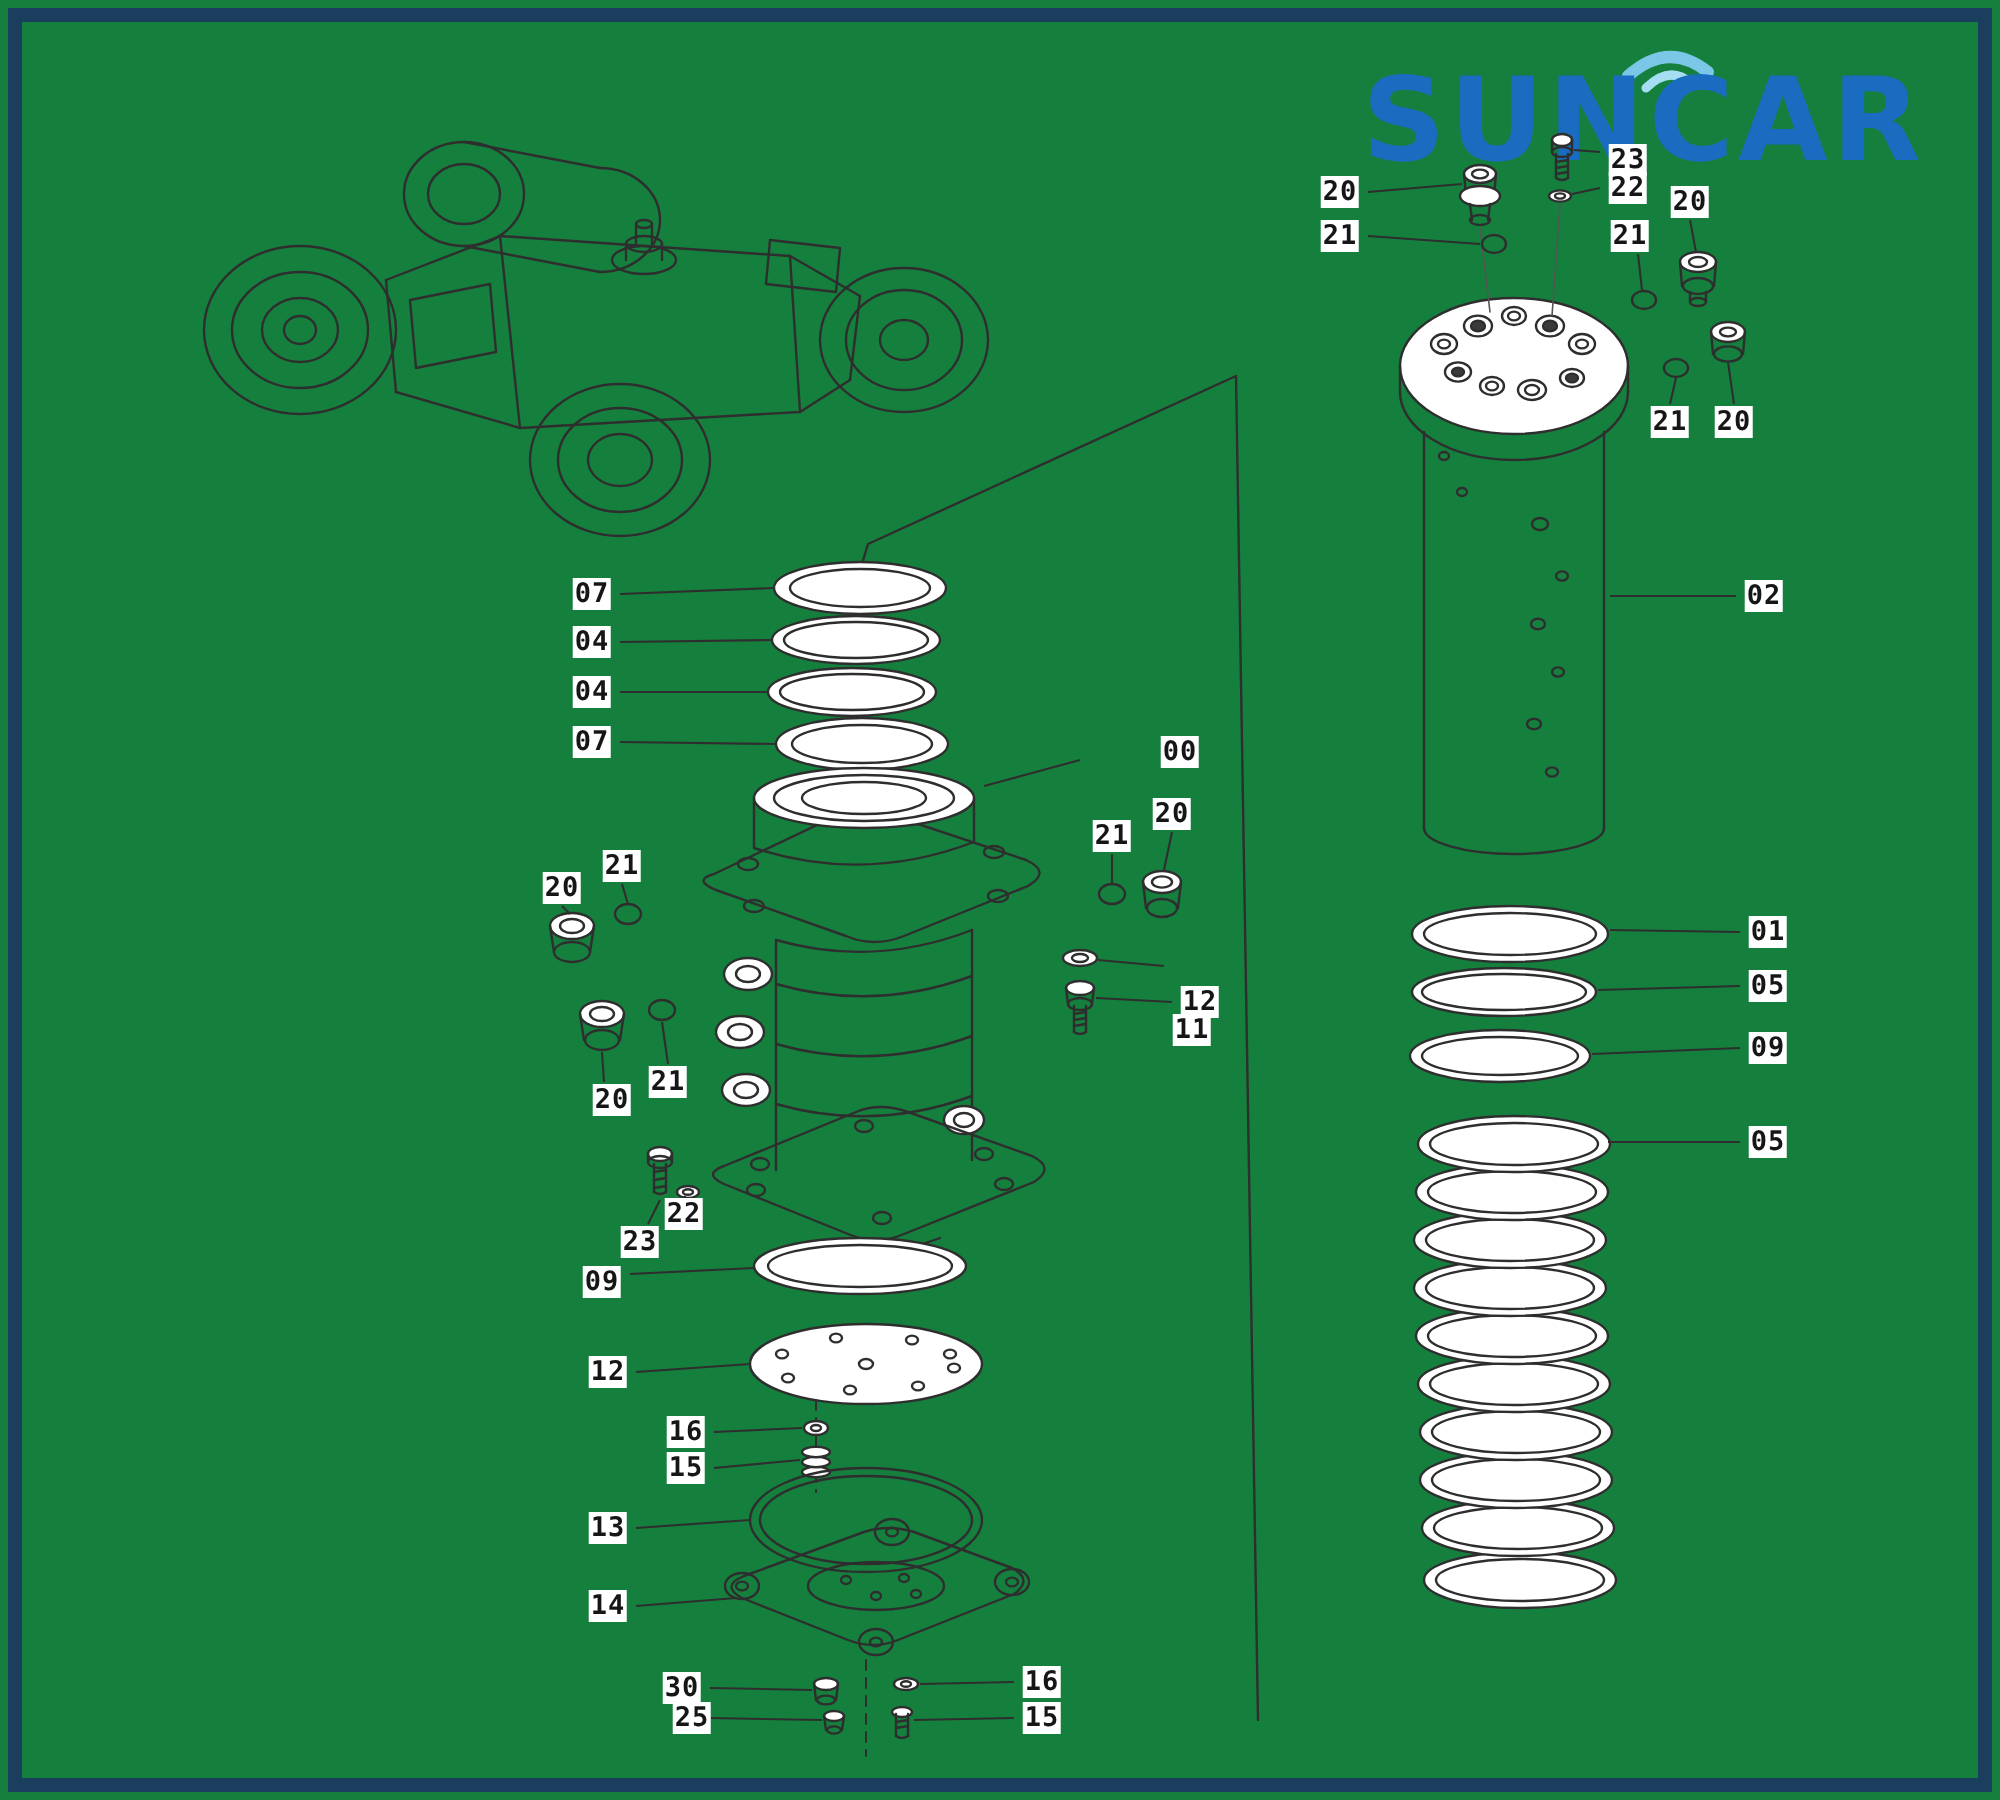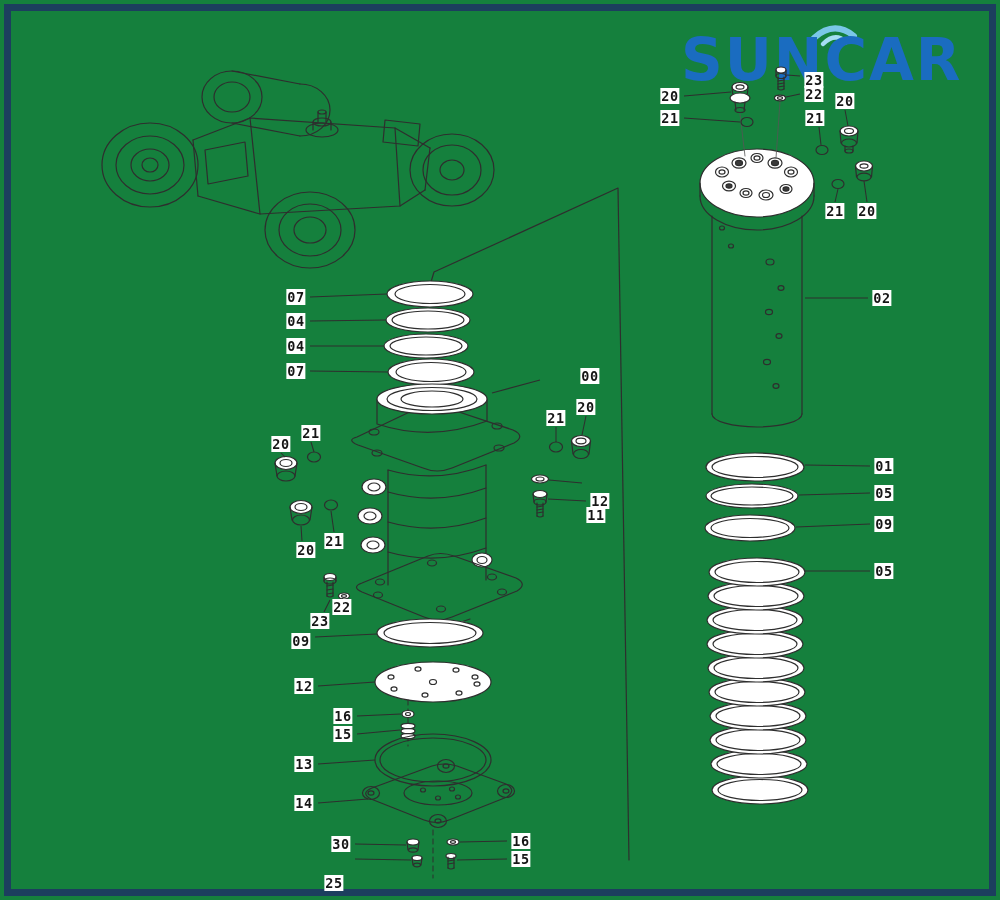--- a/index.html
+++ b/index.html
@@ -352,17 +352,17 @@
       <span class="part-label" style="left: 334px; top: 541px;">21</span>
       <span class="part-label" style="left: 342px; top: 607px;">22</span>
       <span class="part-label" style="left: 320px; top: 621px;">23</span>
       <span class="part-label" style="left: 301px; top: 641px;">09</span>
       <span class="part-label" style="left: 304px; top: 686px;">12</span>
       <span class="part-label" style="left: 343px; top: 716px;">16</span>
       <span class="part-label" style="left: 343px; top: 734px;">15</span>
       <span class="part-label" style="left: 304px; top: 764px;">13</span>
       <span class="part-label" style="left: 304px; top: 803px;">14</span>
       <span class="part-label" style="left: 341px; top: 844px;">30</span>
-      <span class="part-label" style="left: 334px; top: 859px; margin-top: 24px;">25</span>
+      <span class="part-label" style="left: 346px; top: 859px;">25</span>
       <span class="part-label" style="left: 521px; top: 841px;">16</span>
       <span class="part-label" style="left: 521px; top: 859px;">15</span>
     </div>
 </div>
 
 </body></html>

